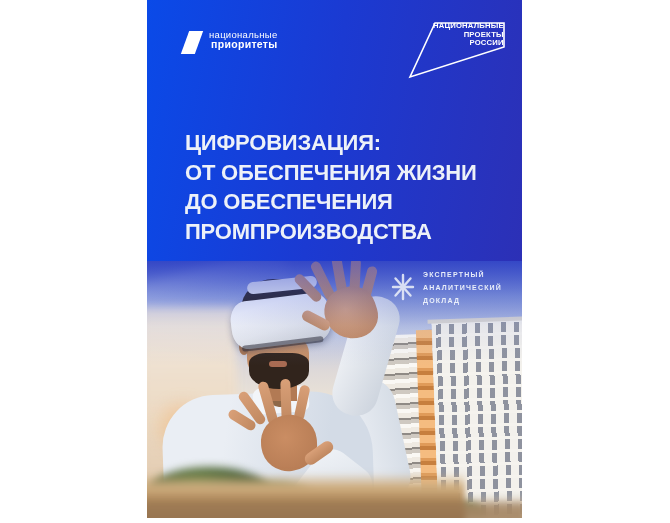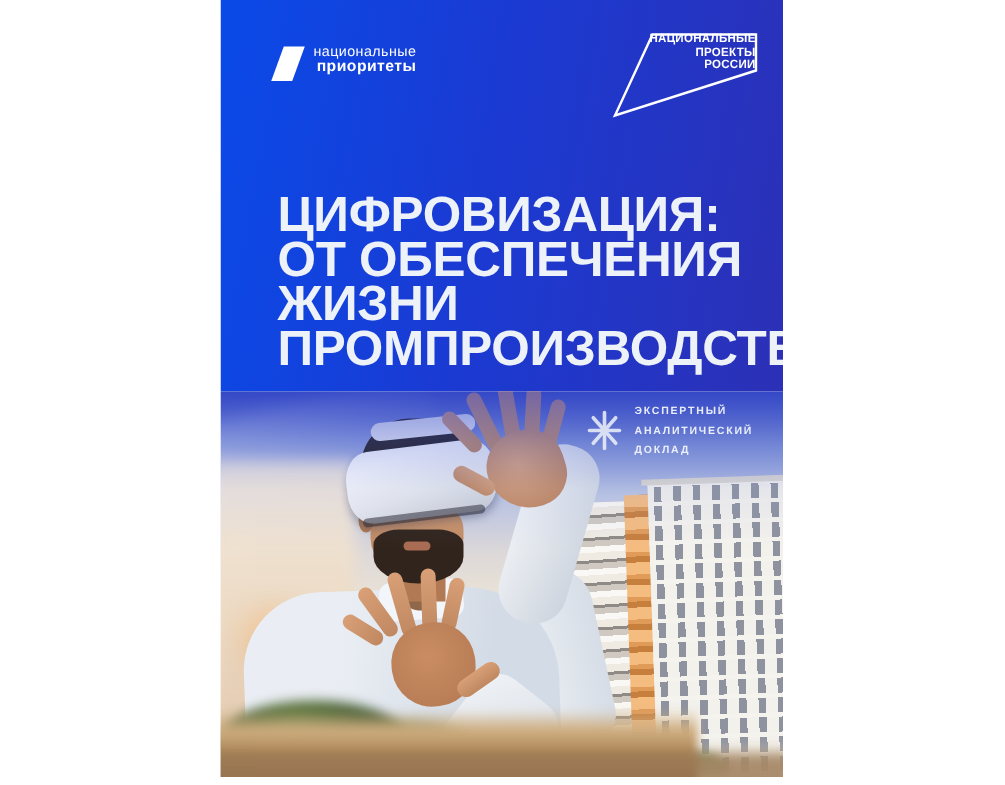--- a/index.html
+++ b/index.html
@@ -25,21 +25,21 @@
 
   
   .logo-npr { position:absolute; right:15px; top:20px; width:100px; height:60px; }
   .logo-npr svg { position:absolute; left:0; top:0; }
   .npr-text { position:absolute; top:2px; right:3px; text-align:right; color:#ffffff;
               font-weight:bold; font-size:8px; line-height:8.6px; letter-spacing:.2px;
               transform:scaleX(.96); transform-origin:right top; }
 
   
   .title { position:absolute; left:38px; top:128px; color:#edf1f8;
-           font-size:33px; font-weight:bold; line-height:29.5px; letter-spacing:-.2px; }
+           font-size:22px; font-weight:bold; line-height:29.5px; letter-spacing:-.2px; }
 
   
   .photo { position:absolute; left:0; top:261px; width:375px; height:257px; overflow:hidden;
            background:linear-gradient(180deg,#4a5cc5 0px,#8495d6 35px,#bec7e3 70px,
                       #ded9d8 110px,#efe6d6 150px,#f0e7d4 257px); }
   .photo > div { position:absolute; }
 
   .ph-streak { left:-20px; top:5px; width:170px; height:90px;
                background:linear-gradient(120deg,rgba(255,255,255,.30),rgba(255,255,255,0));
                transform:rotate(-14deg); filter:blur(6px); }
@@ -172,20 +172,21 @@
         <div class="npr-text">
           <div>НАЦИОНАЛЬНЫЕ</div>
           <div>ПРОЕКТЫ</div>
           <div>РОССИИ</div>
         </div>
       </div>
 
       <h1 class="title">
         <div>ЦИФРОВИЗАЦИЯ:</div>
         <div>ОТ ОБЕСПЕЧЕНИЯ ЖИЗНИ</div>
+        <div>ДО ОБЕСПЕЧЕНИЯ</div>
         <div>ПРОМПРОИЗВОДСТВА</div>
       </h1>
     </div>
 
     <div class="photo">
       <div class="ph-streak"></div>
       <div class="ph-wall"></div>
       <div class="ph-glow"></div>
 
       <div class="bld">

